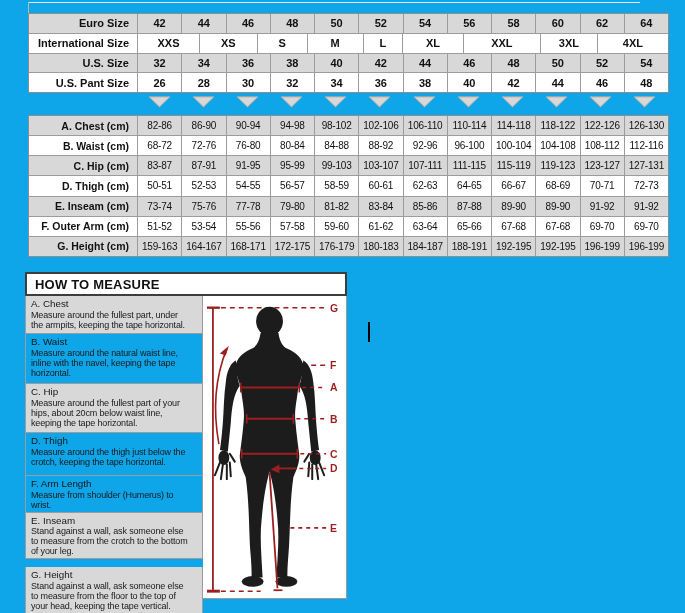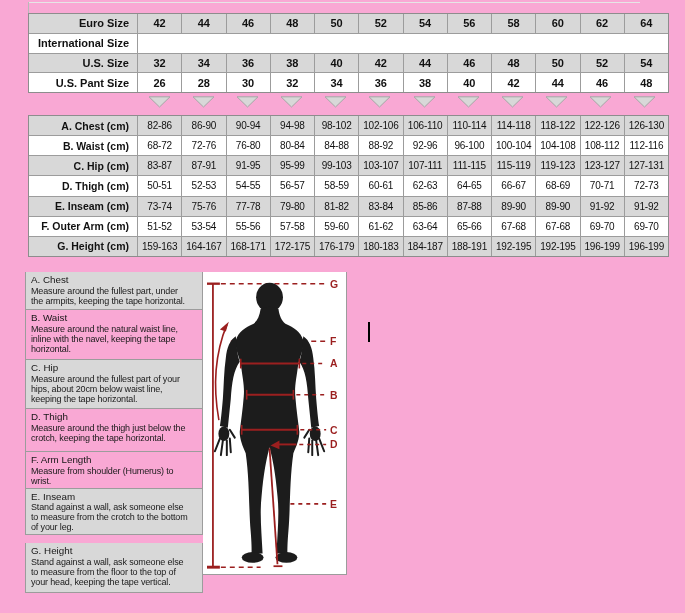--- a/index.html
+++ b/index.html
@@ -1,16 +1,16 @@
 <!DOCTYPE html>
 <html style="--row-gray: #d8d8d8; --border-gray: #9c9c9c; --accent-red: #9b1f1f; --silhouette: #1c1c1c; --cursor-black: #000000;"><head>
 <meta charset="utf-8">
 <style>
   html,body{margin:0;padding:0;background:#fff;}
-  .page{position:relative;width:685px;height:613px;background:#f9a8d4;
+  .page{position:relative;width:685px;height:613px;background:#0ea5e9;
         font-family:"Liberation Sans",sans-serif;color:#111;overflow:hidden;}
 
   
   .size-table{position:absolute;left:28px;top:13px;width:639px;height:78px;
               border:1px solid #8d8d8d;display:flex;flex-direction:column;background:#fff;}
   .measure-table{position:absolute;left:28px;top:115px;width:639px;height:140px;
               border:1px solid #8d8d8d;display:flex;flex-direction:column;background:#fff;}
   .trow{flex:1;display:flex;border-bottom:1px solid var(--border-gray);min-height:0;}
   .trow:last-child{border-bottom:none;}
   .trow.gray{background:var(--row-gray);}
@@ -70,20 +70,31 @@
           <div class="vcell eq">54</div>
           <div class="vcell eq">56</div>
           <div class="vcell eq">58</div>
           <div class="vcell eq">60</div>
           <div class="vcell eq">62</div>
           <div class="vcell eq">64</div>
         </div>
       </div>
       <div class="trow">
         <div class="lblcell">International Size</div>
+        <div class="valwrap">
+          <div class="vcell" style="flex: 0 0 11.7%;">XXS</div>
+          <div class="vcell" style="flex: 0 0 10.9%;">XS</div>
+          <div class="vcell" style="flex: 0 0 9.4%;">S</div>
+          <div class="vcell" style="flex: 0 0 10.6%;">M</div>
+          <div class="vcell" style="flex: 0 0 7.4%;">L</div>
+          <div class="vcell" style="flex: 0 0 11.5%;">XL</div>
+          <div class="vcell" style="flex: 0 0 14.5%;">XXL</div>
+          <div class="vcell" style="flex: 0 0 10.8%;">3XL</div>
+          <div class="vcell" style="flex: 0 0 13.2%;">4XL</div>
+        </div>
       </div>
       <div class="trow gray">
         <div class="lblcell">U.S. Size</div>
         <div class="valwrap">
           <div class="vcell eq">32</div>
           <div class="vcell eq">34</div>
           <div class="vcell eq">36</div>
           <div class="vcell eq">38</div>
           <div class="vcell eq">40</div>
           <div class="vcell eq">42</div>
@@ -293,20 +304,21 @@
           <div class="vcell eq">188-191</div>
           <div class="vcell eq">192-195</div>
           <div class="vcell eq">192-195</div>
           <div class="vcell eq">196-199</div>
           <div class="vcell eq">196-199</div>
         </div>
       </div>
     </div>
 
   <div class="htm-section">
+    <div class="htm-header">HOW TO MEASURE</div>
     <div class="htm-body">
       <div class="htm-list">
           <div class="htm-item gray" style="min-height: 38px;">
             <div class="ttl">A. Chest</div>
             <div class="txt">Measure around the fullest part, under the armpits, keeping the tape horizontal.</div>
           </div>
           <div class="htm-item" style="min-height: 50px;">
             <div class="ttl">B. Waist</div>
             <div class="txt">Measure around the natural waist line, inline with the navel, keeping the tape horizontal.</div>
           </div>

